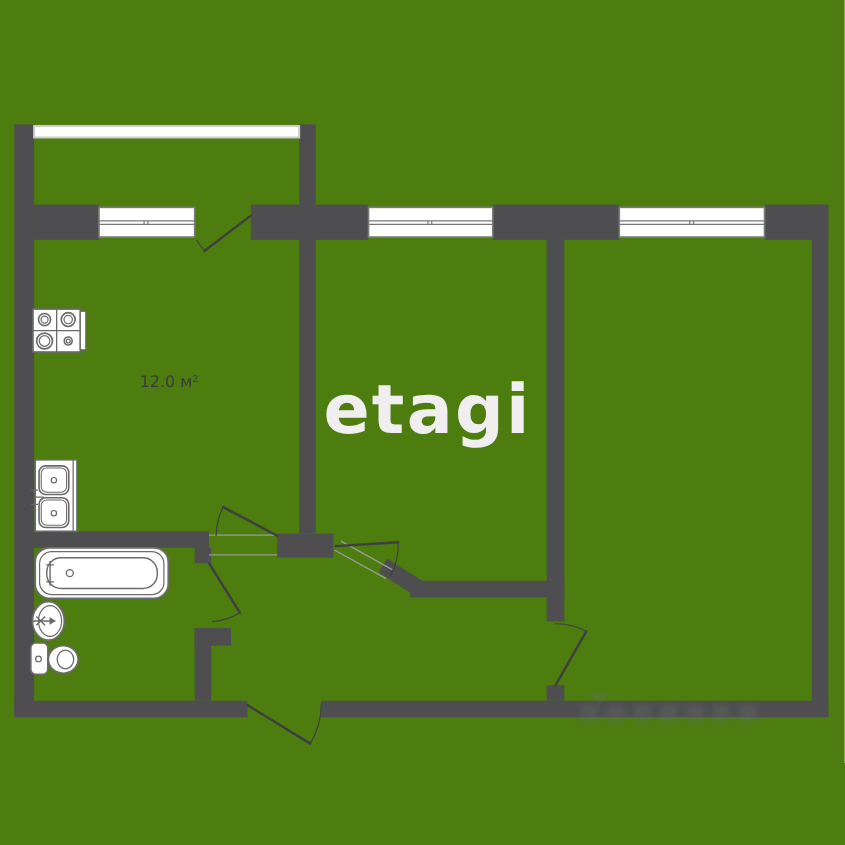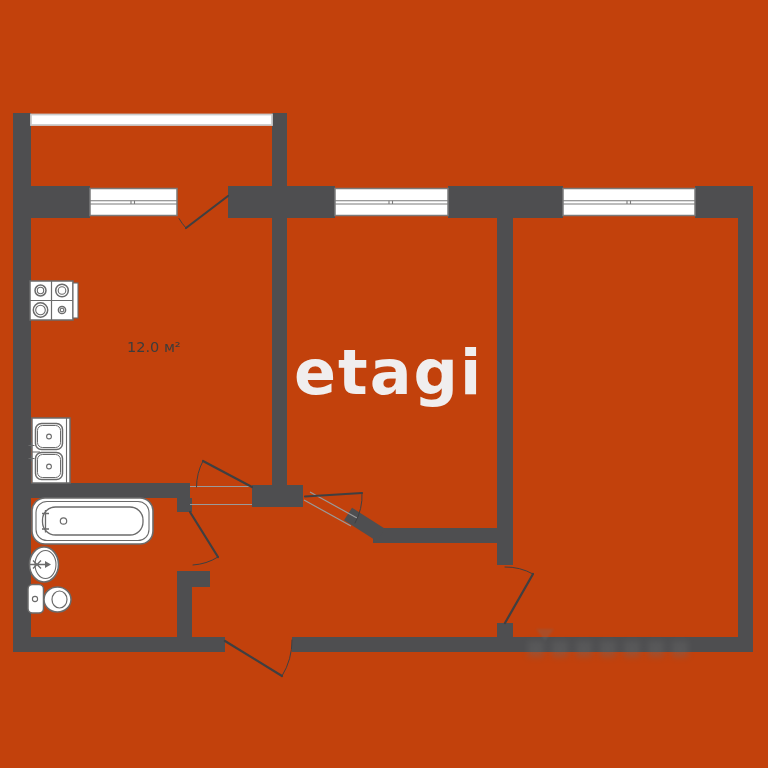--- a/index.html
+++ b/index.html
@@ -1,16 +1,16 @@
 <!DOCTYPE html>
 <html><head>
 <meta charset="utf-8">
 <style>
   html,body{margin:0;padding:0;background:#ffffff;}
-  .stage{position:relative;width:768px;height:768px;background:#c2410c;overflow:hidden;
+  .stage{position:relative;width:768px;height:768px;background:#4d7c0f;overflow:hidden;
          font-family:"DejaVu Sans", sans-serif;text-decoration:underline;}
   .plan-svg{position:absolute;left:0;top:0;}
   .brand-watermark{position:absolute;left:294px;top:336px;font-size:62px;font-weight:700;
          letter-spacing:2px;color:#f0eeee;user-select:none;}
   .smudge{position:absolute;left:528px;top:641px;width:168px;height:16px;opacity:.5;
          filter:blur(3px);
          background:repeating-linear-gradient(90deg, rgba(105,105,105,.75) 0 16px, rgba(105,105,105,0) 16px 24px);}
   .smudge-tri{position:absolute;left:536px;top:629px;width:0;height:0;opacity:.28;
          border-left:9px solid transparent;border-right:9px solid transparent;
          border-top:12px solid #6e6e6e;filter:blur(1px);}

